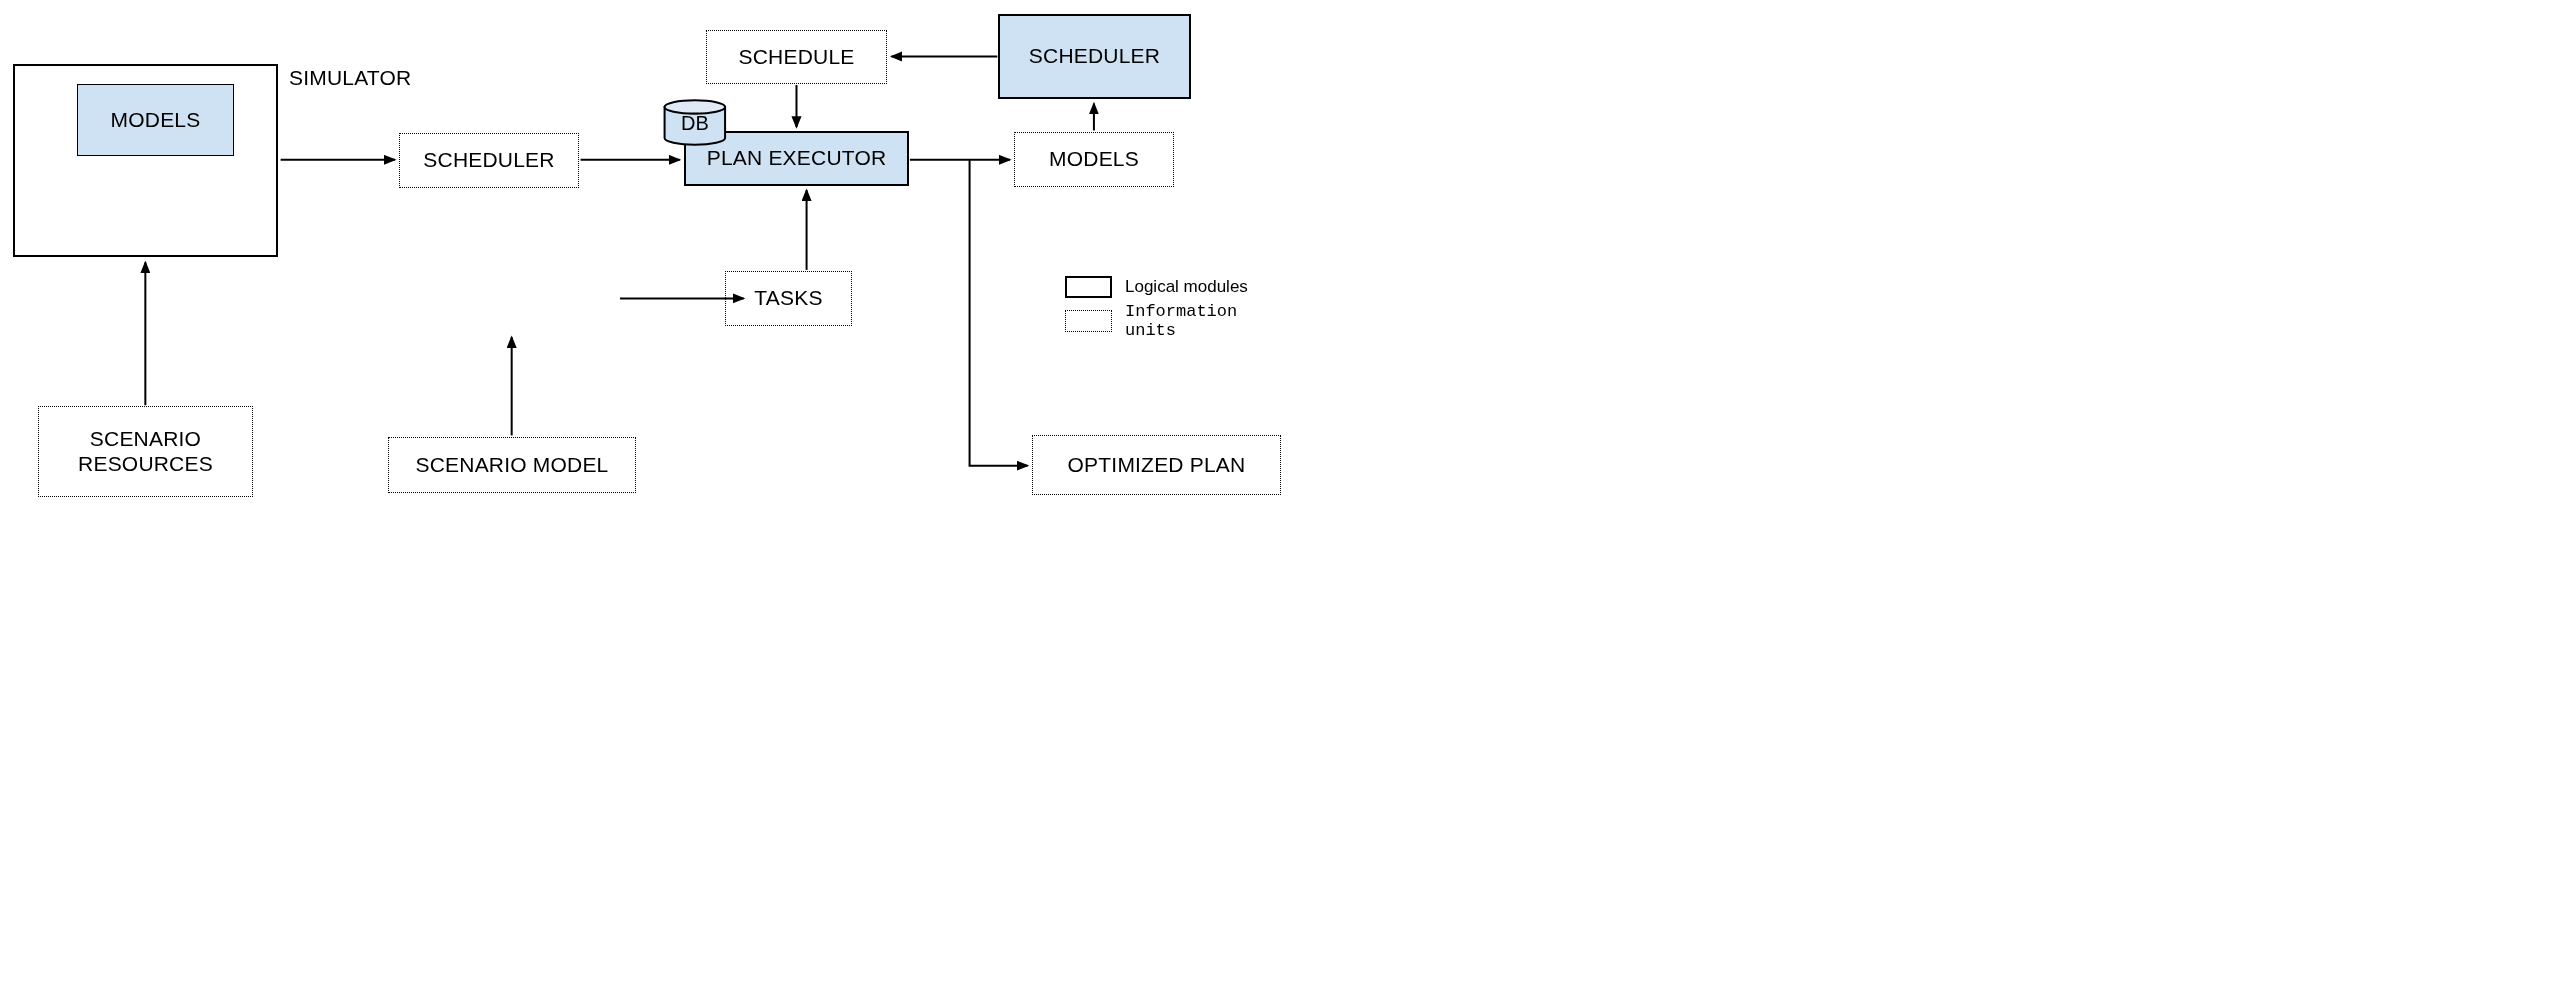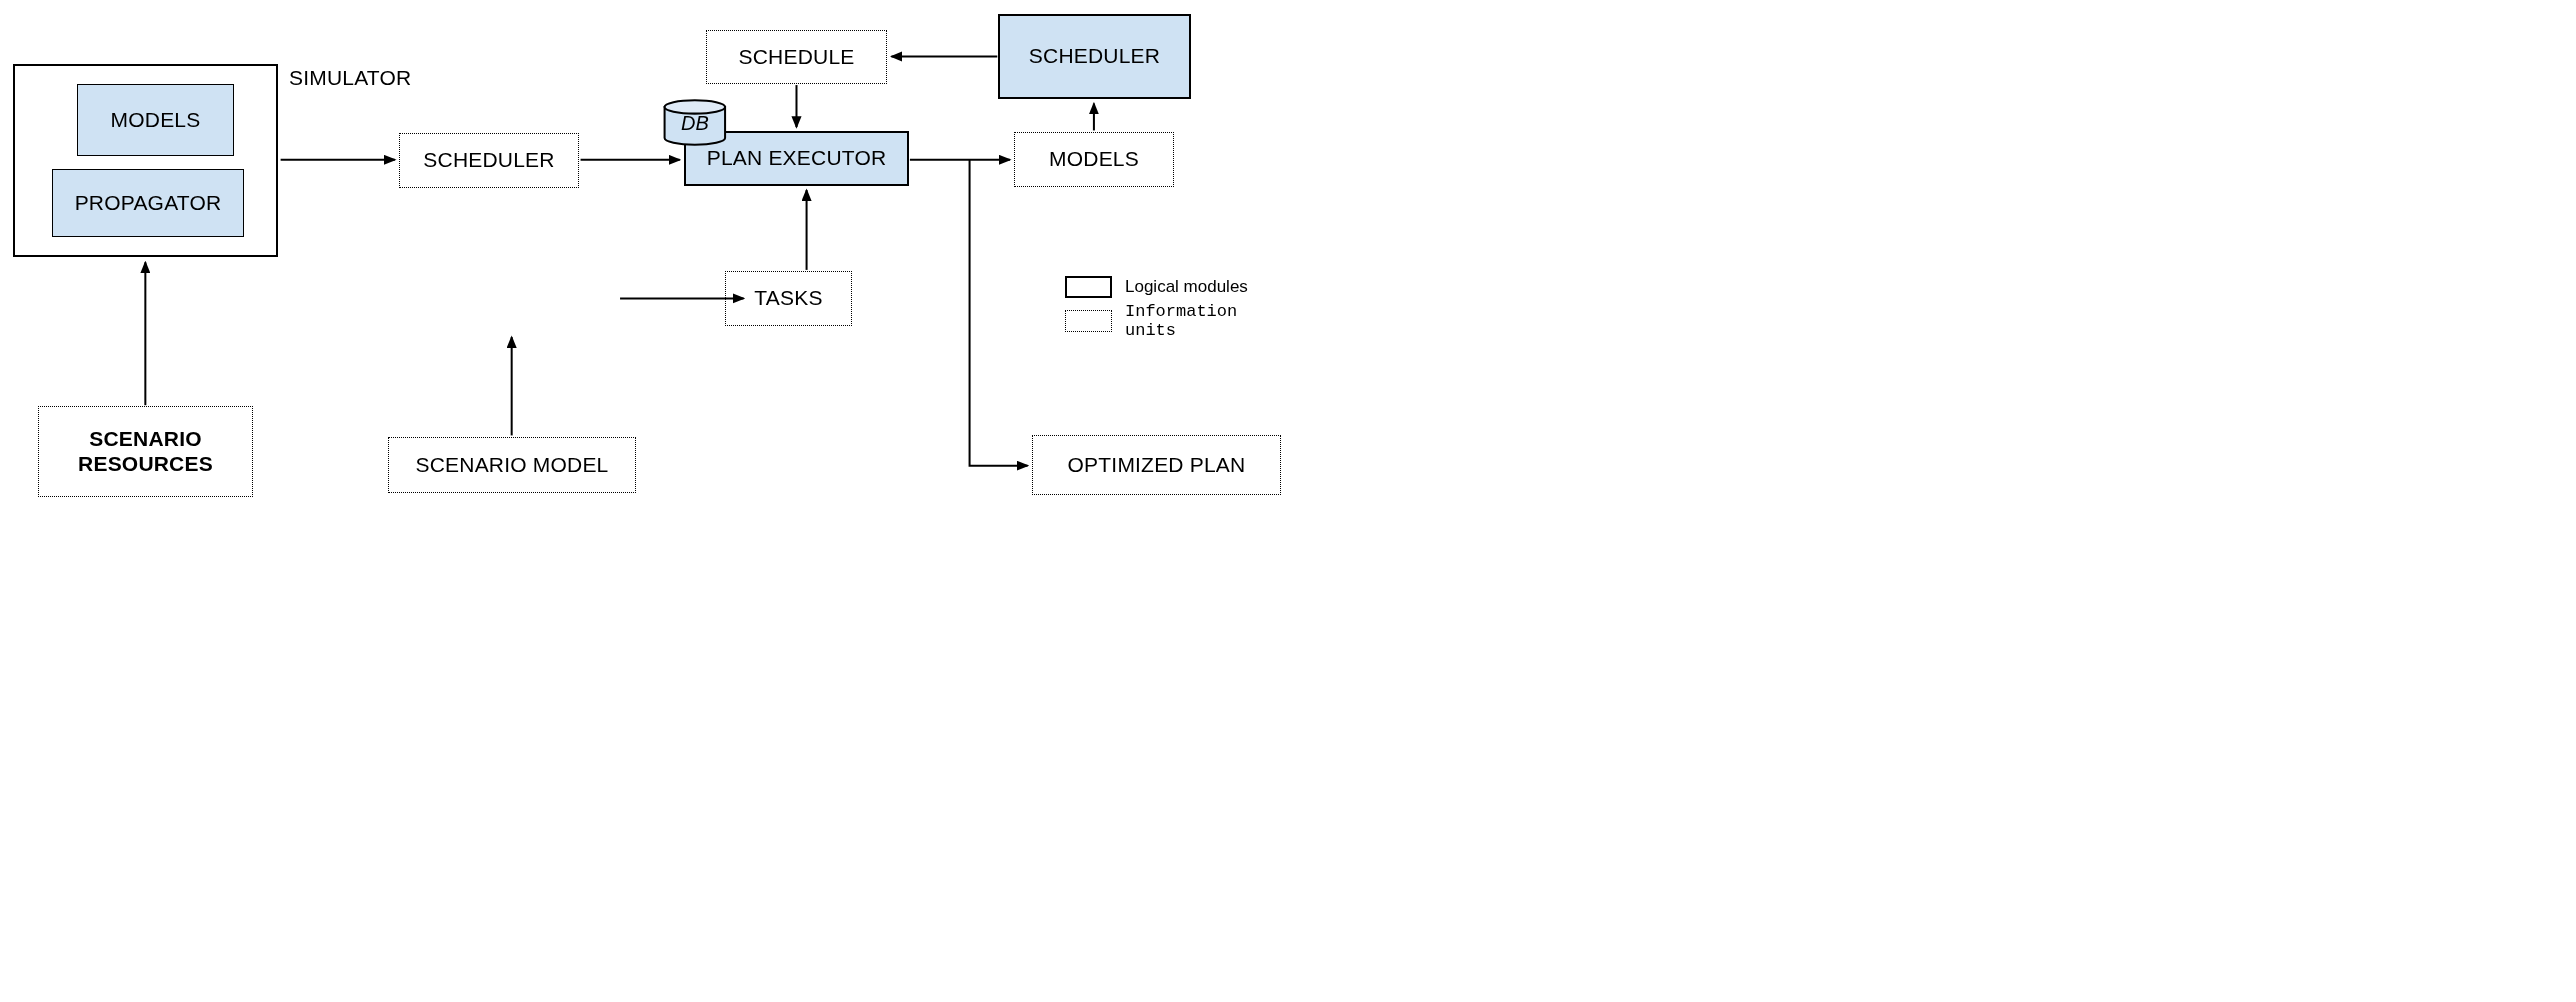--- a/index.html
+++ b/index.html
@@ -14,45 +14,42 @@
   }
   .module{background:#cfe2f3;border:2.5px solid #000;}
   .inner-module{background:#cfe2f3;border:1.7px solid #000;}
   .container-box{background:#ffffff;border:2.5px solid #000;}
   .info{background:#ffffff;border:1.7px dotted #000;}
   .floating-label{position:absolute;font-size:21px;letter-spacing:0.2px;}
   .overlay{position:absolute;left:0;top:0;pointer-events:none;}
   .db-label{
     position:absolute;left:665px;top:112px;width:60px;height:23.5px;
     display:flex;align-items:center;justify-content:center;
-    font-size:20px;z-index:5;font-style:italic;
+    font-size:20px;z-index:5;
   }
   .legend-row-label{
     position:absolute;font-size:17px;display:flex;align-items:center;height:22px;
   }
   .legend-swatch{position:absolute;box-sizing:border-box;background:#ffffff;}
   .legend-solid{border:2.1px solid #000;}
   .legend-dotted{border:1.7px dotted #000;}
 </style>
 </head>
 <body>
 
 <div class="canvas">
 
   <div class="node container-box" style="left:13.4px;top:64px;width:265px;height:193px;"></div>
   <div class="floating-label" style="left:289px;top:66px;">SIMULATOR</div>
 
   <div class="node inner-module" style="left:77px;top:84px;width:157px;height:72px;">
     <span>MODELS</span>
   </div>
-  <div class="node inner-module" style="left:52px;top:169px;width:192px;height:68px;">
-    <span>PROPAGATOR</span>
-  </div>
 
-  <div class="node info" style="left:38px;top:406px;width:215px;height:91px;padding:0 25px;font-weight:bold;">
+  <div class="node info" style="left:38px;top:406px;width:215px;height:91px;padding:0 25px;">
     <span>SCENARIO RESOURCES</span>
   </div>
   <div class="node info" style="left:399px;top:133px;width:180px;height:55px;">
     <span>SCHEDULER</span>
   </div>
   <div class="node info" style="left:706px;top:30px;width:181px;height:54px;">
     <span>SCHEDULE</span>
   </div>
   <div class="node info" style="left:1014px;top:132px;width:160px;height:55px;">
     <span>MODELS</span>

